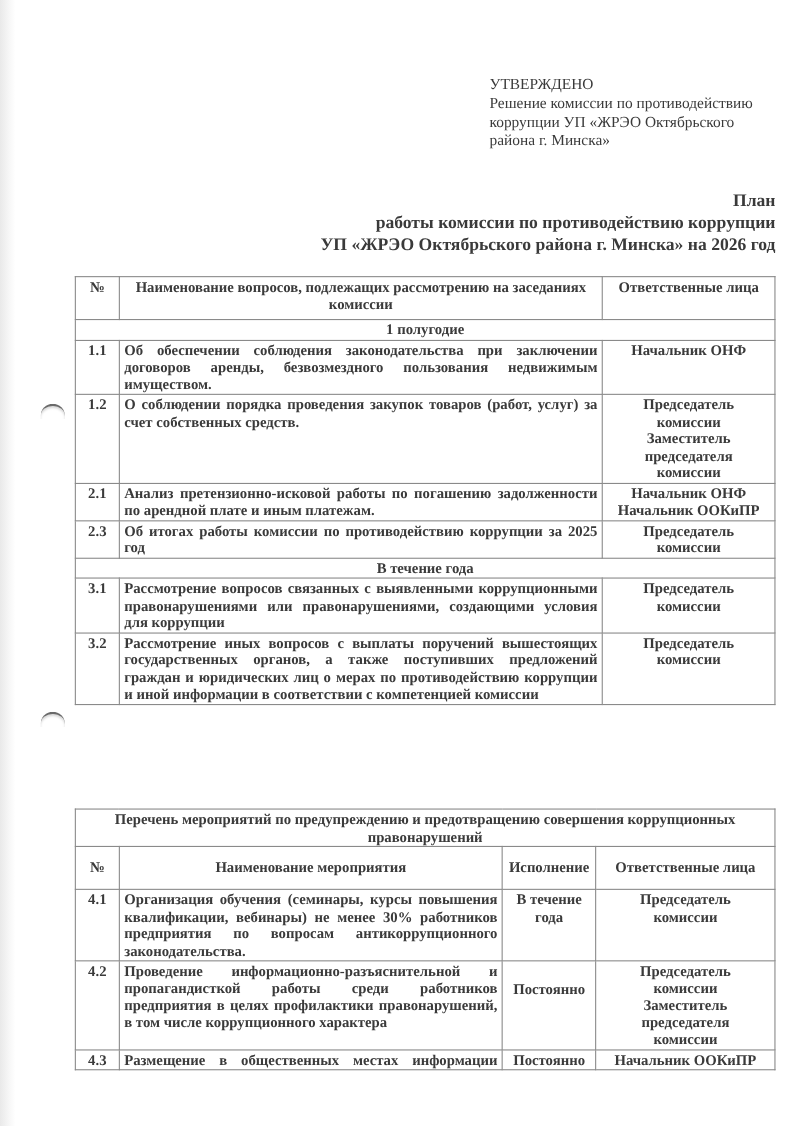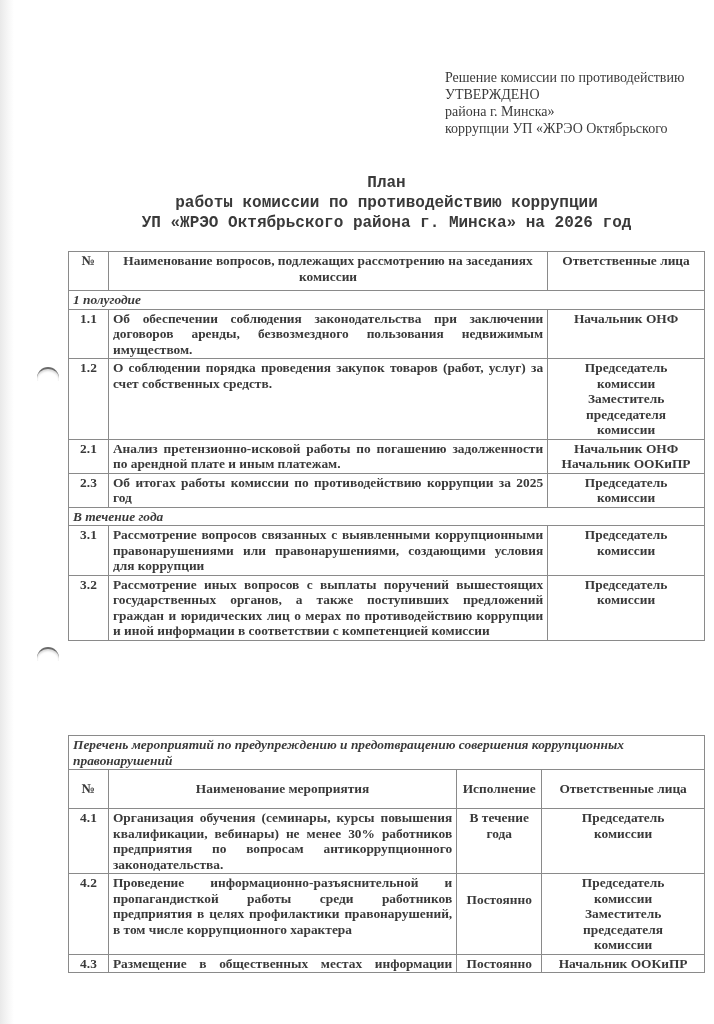--- a/index.html
+++ b/index.html
@@ -20,54 +20,53 @@
     border-radius: 12px 12px 0 0;
     box-shadow: inset 0 2px 2px rgba(0,0,0,0.15);
   }
   .approval {
     position: absolute; left: 445px; top: 69px;
     font-size: 14px; line-height: 17px; color: #3a3a3a;
   }
   .approval div { white-space: nowrap; }
   .title {
     position: absolute; left: 68px; top: 173px; width: 637px;
-    text-align: center; font-weight: bold; font-size: 16px; line-height: 20px;
+    text-align: right; font-weight: bold; font-size: 16px; line-height: 20px;
     color: #3a3a3a;
-    font-family: Liberation Mono, monospace;
   }
   table {
     border-collapse: collapse;
     position: absolute; left: 68px; width: 637px;
     font-size: 13.4px; line-height: 15.5px;
   }
   td, th {
     border: 1px solid #8a8a8a;
     vertical-align: top;
     padding: 1px 4px;
     font-weight: bold;
   }
   th { font-weight: bold; text-align: center; }
   .num { text-align: center; width: 32px; padding-left: 2px; padding-right: 2px;}
   .just { text-align: justify; text-align-last: left; }
   .center { text-align: center; }
-  .section { font-weight: bold; padding: 1px 4px; font-style: italic; }
+  .section { text-align: center; font-weight: bold; padding: 1px 20px; }
   .resp-line { display: block; text-align: center; }
 </style>
 </head>
 <body>
 
 <div class="page-edge"></div>
 <div class="punch-hole" style="top:367px"></div>
 <div class="punch-hole" style="top:647px"></div>
 
 <div class="approval">
+  <div>УТВЕРЖДЕНО</div>
   <div>Решение комиссии по противодействию</div>
-  <div>УТВЕРЖДЕНО</div>
+  <div>коррупции УП «ЖРЭО Октябрьского</div>
   <div>района г. Минска»</div>
-  <div>коррупции УП «ЖРЭО Октябрьского</div>
 </div>
 
 <div class="title">
   <div>План</div>
   <div>работы комиссии по противодействию коррупции</div>
   <div>УП «ЖРЭО Октябрьского района г. Минска» на 2026 год</div>
 </div>
 
 <table style="top:251px">
   <colgroup>

